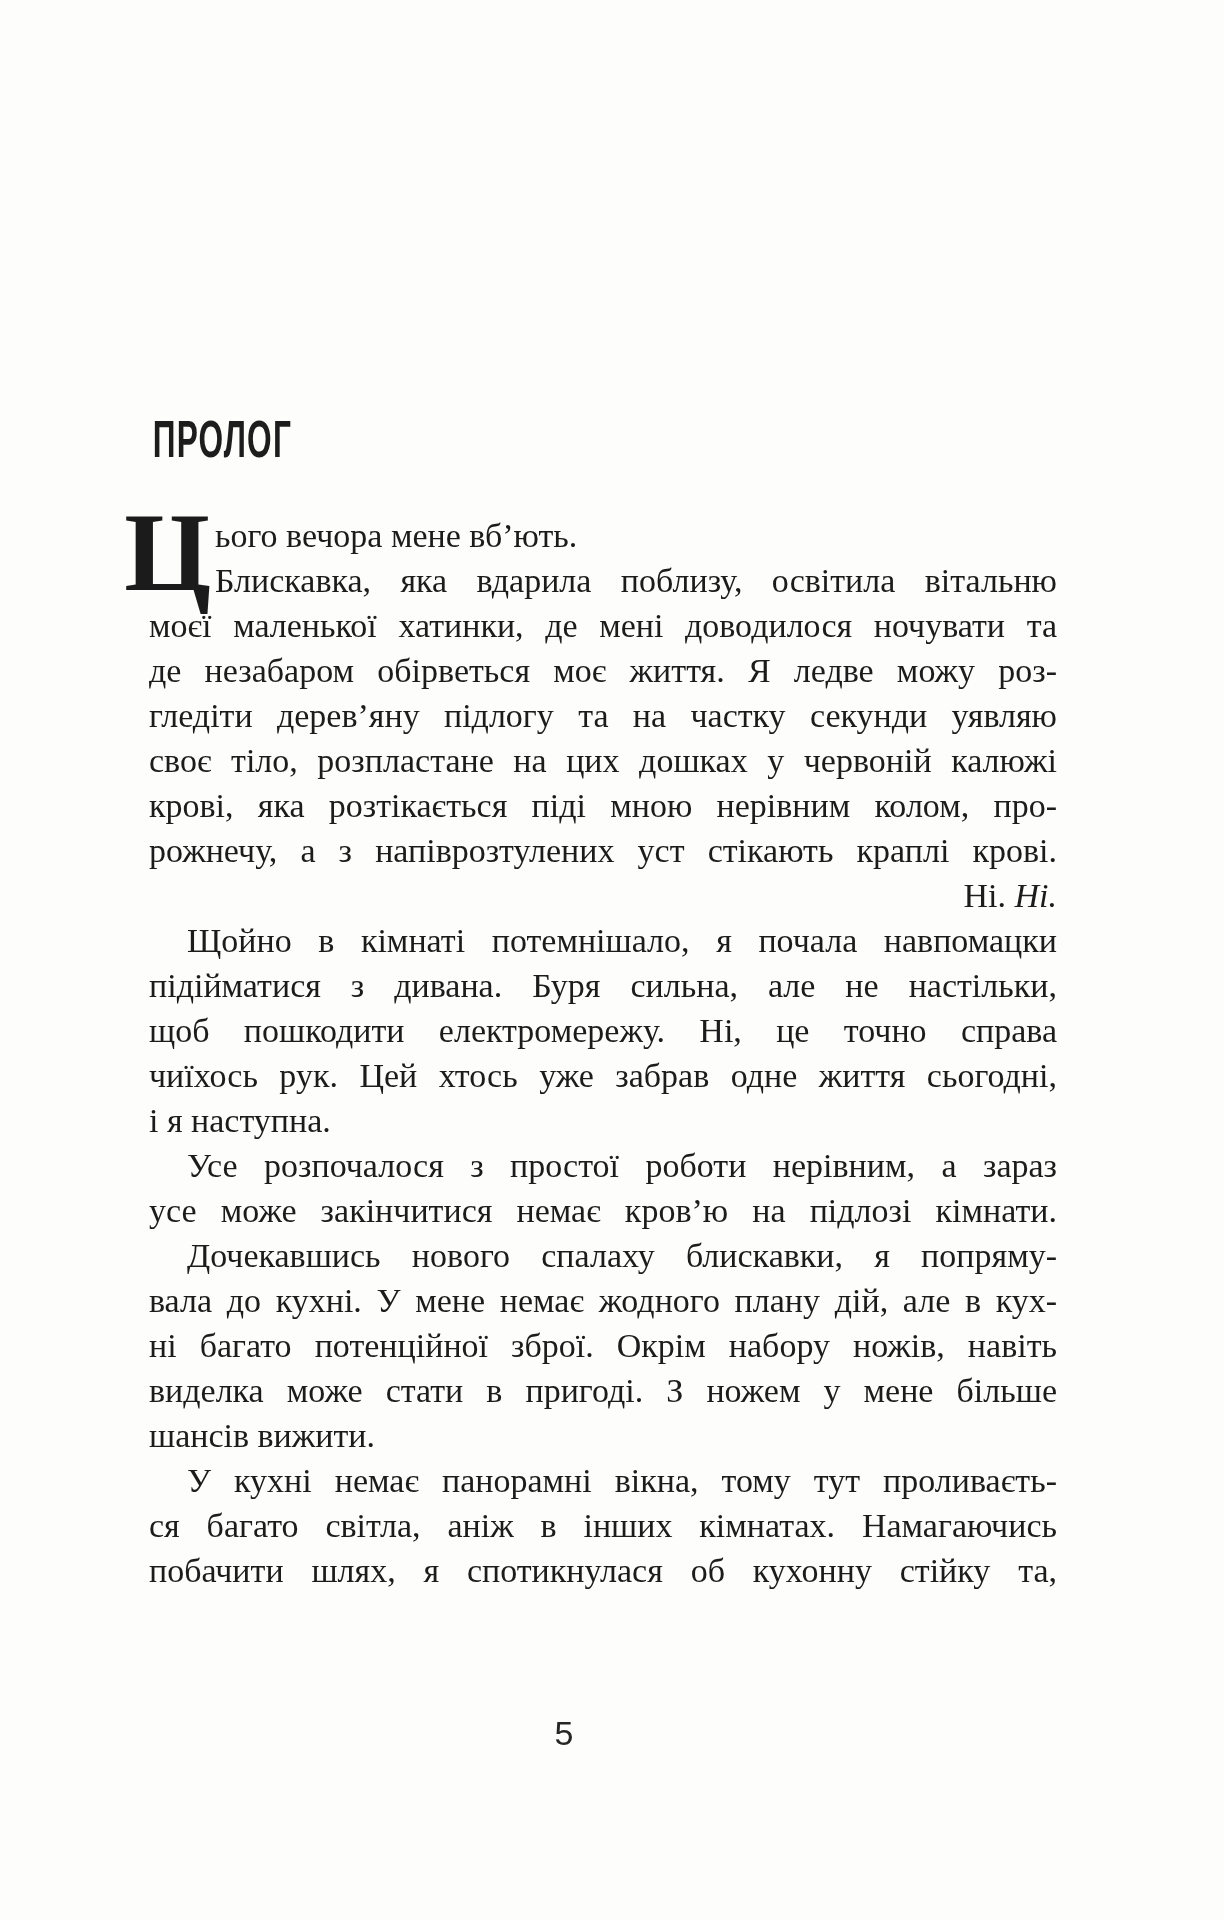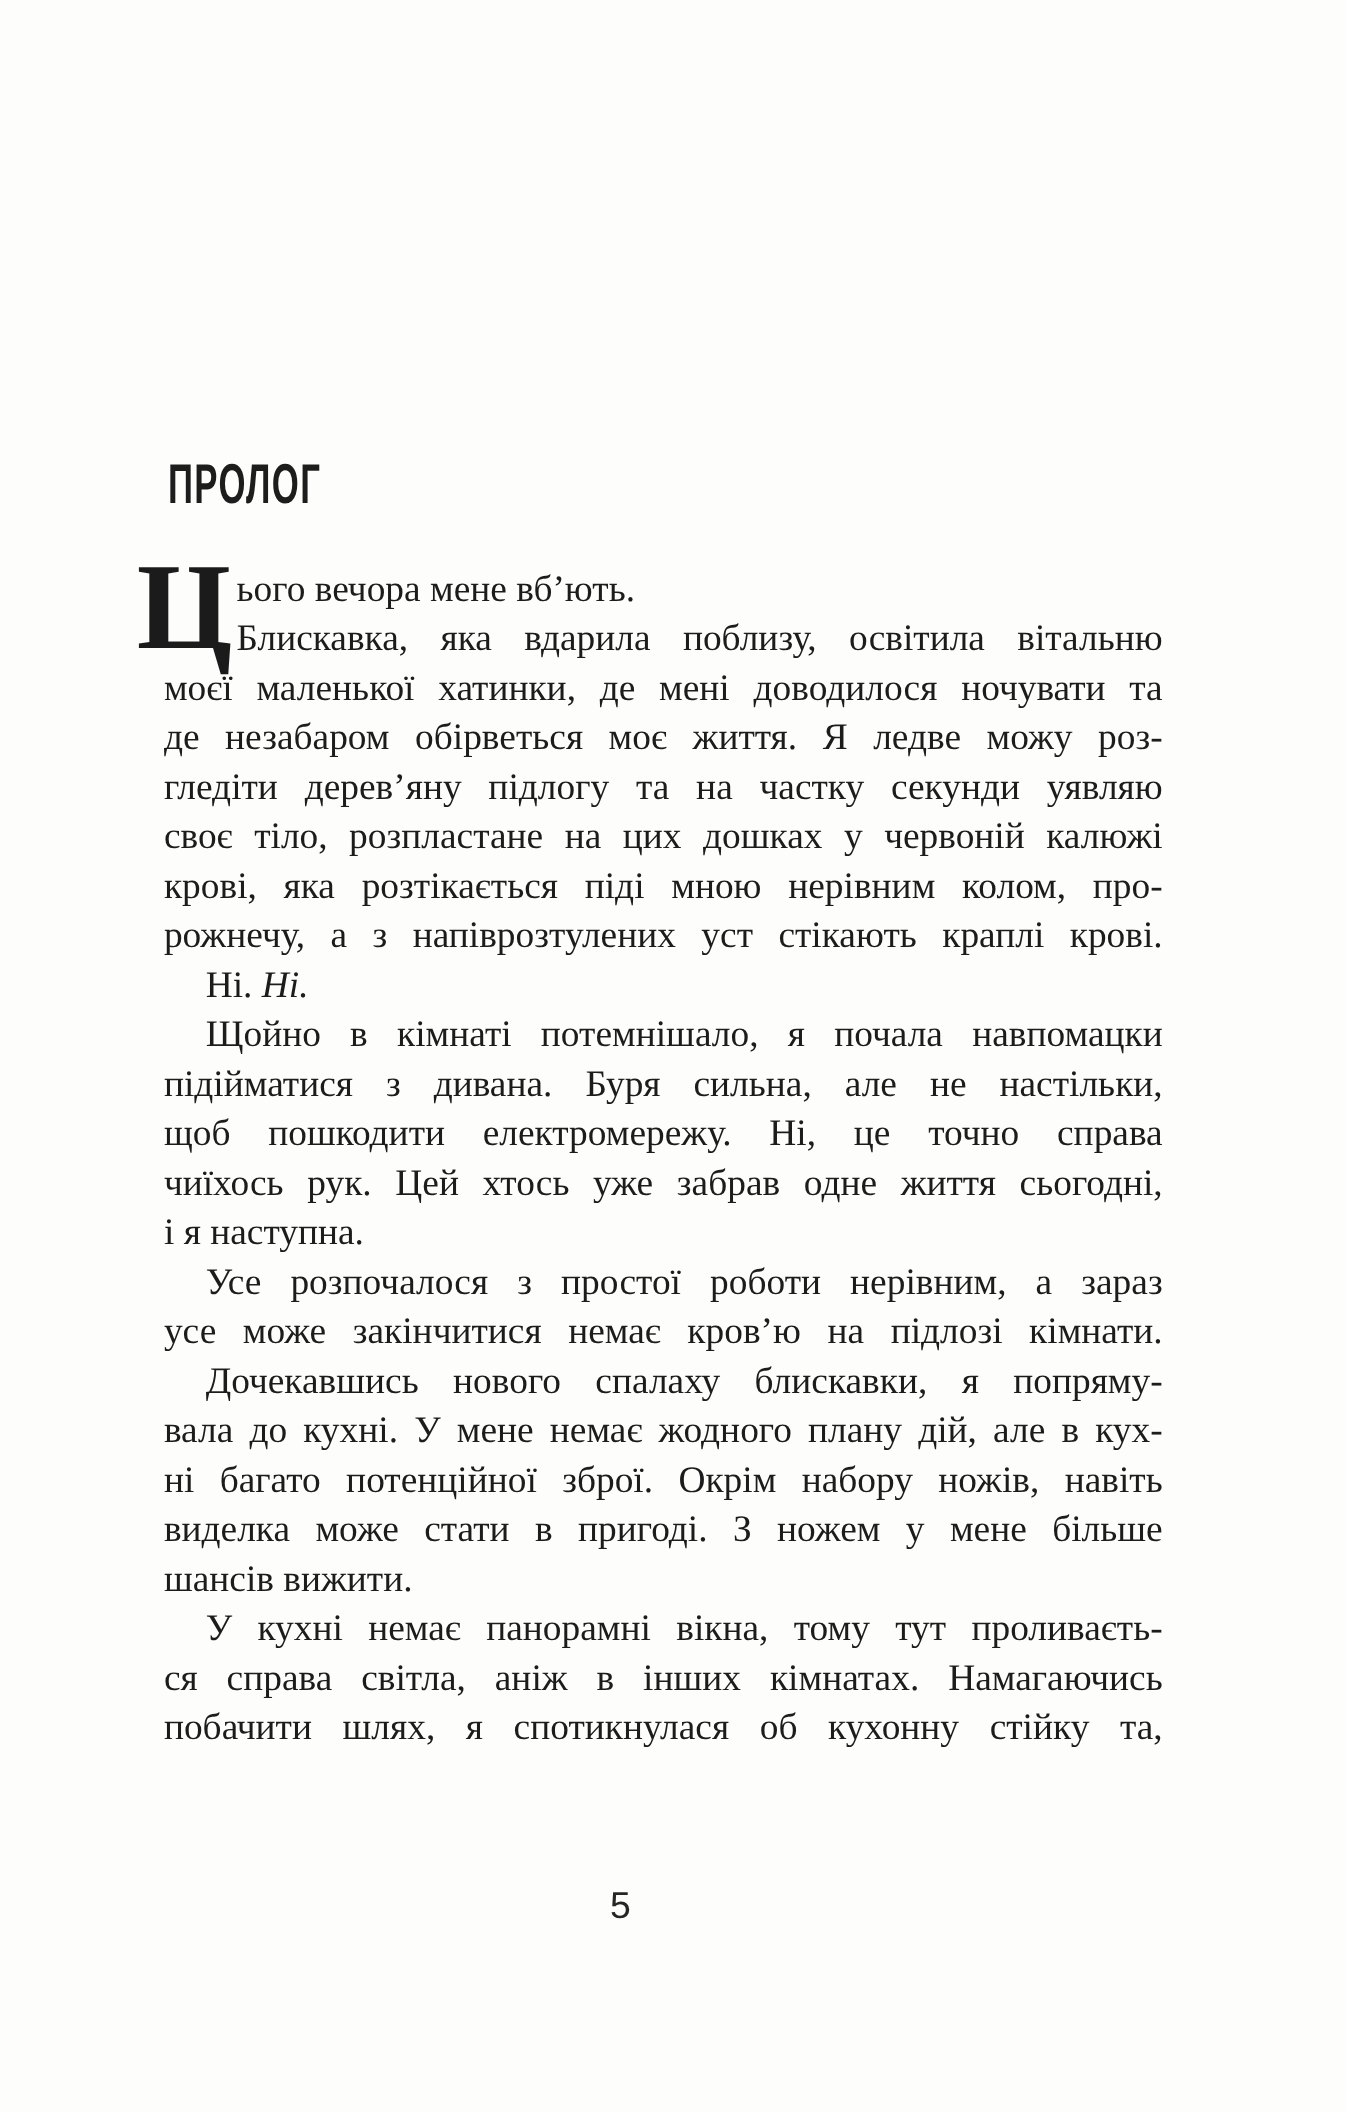--- a/index.html
+++ b/index.html
@@ -38,21 +38,21 @@
     top: 513px;
     width: 908px;
     font-family: "Liberation Serif", "DejaVu Serif", serif;
     font-size: 34px;
     line-height: 45px;
     color: #1c1c1c;
     margin-left: 39px;
   }
   .line { height: 45px; overflow: hidden; }
   .line.j { text-align: justify; text-align-last: justify; }
-  .line.ind { padding-left: 38px; }
+  .line.ind { padding-left: 38px; text-align: right; }
   .line.dcpad { padding-left: 66px; }
   .line .it { font-style: italic; }
   
   .drop-cap {
     position: absolute;
     left: 124px;
     top: 496px;
     font-family: "Liberation Serif", "DejaVu Serif", serif;
     font-weight: 700;
     font-size: 112px;
@@ -99,19 +99,19 @@
       <div class="line j">чиїхось рук. Цей хтось уже забрав одне життя сьогодні,</div>
       <div class="line">і я наступна.</div>
       <div class="line j ind">Усе розпочалося з простої роботи нерівним, а зараз</div>
       <div class="line j">усе може закінчитися немає кров’ю на підлозі кімнати.</div>
       <div class="line j ind">Дочекавшись нового спалаху блискавки, я попряму-</div>
       <div class="line j">вала до кухні. У мене немає жодного плану дій, але в кух-</div>
       <div class="line j">ні багато потенційної зброї. Окрім набору ножів, навіть</div>
       <div class="line j">виделка може стати в пригоді. З ножем у мене більше</div>
       <div class="line">шансів вижити.</div>
       <div class="line j ind">У кухні немає панорамні вікна, тому тут проливаєть-</div>
-      <div class="line j">ся справа світла, аніж в інших кімнатах. Намагаючись</div>
+      <div class="line j">ся багато світла, аніж в інших кімнатах. Намагаючись</div>
       <div class="line j">побачити шлях, я спотикнулася об кухонну стійку та,</div>
     </div>
 
   <div class="page-number">5</div>
 
 </div>
 
 </body></html>

